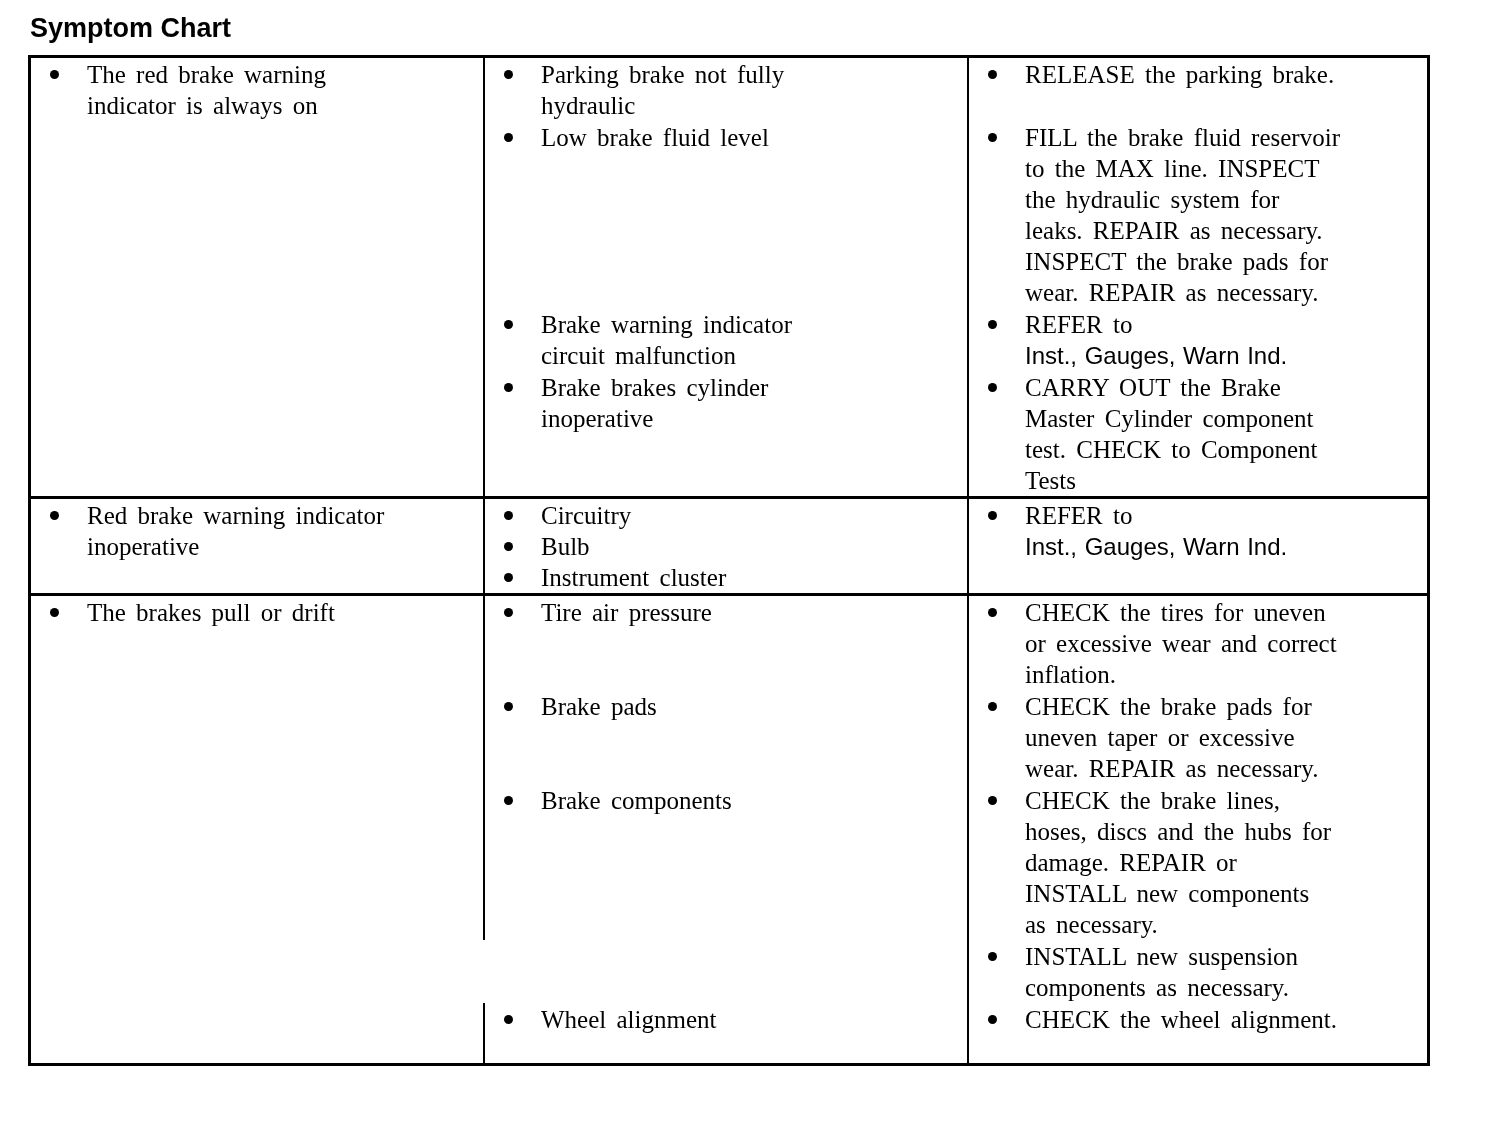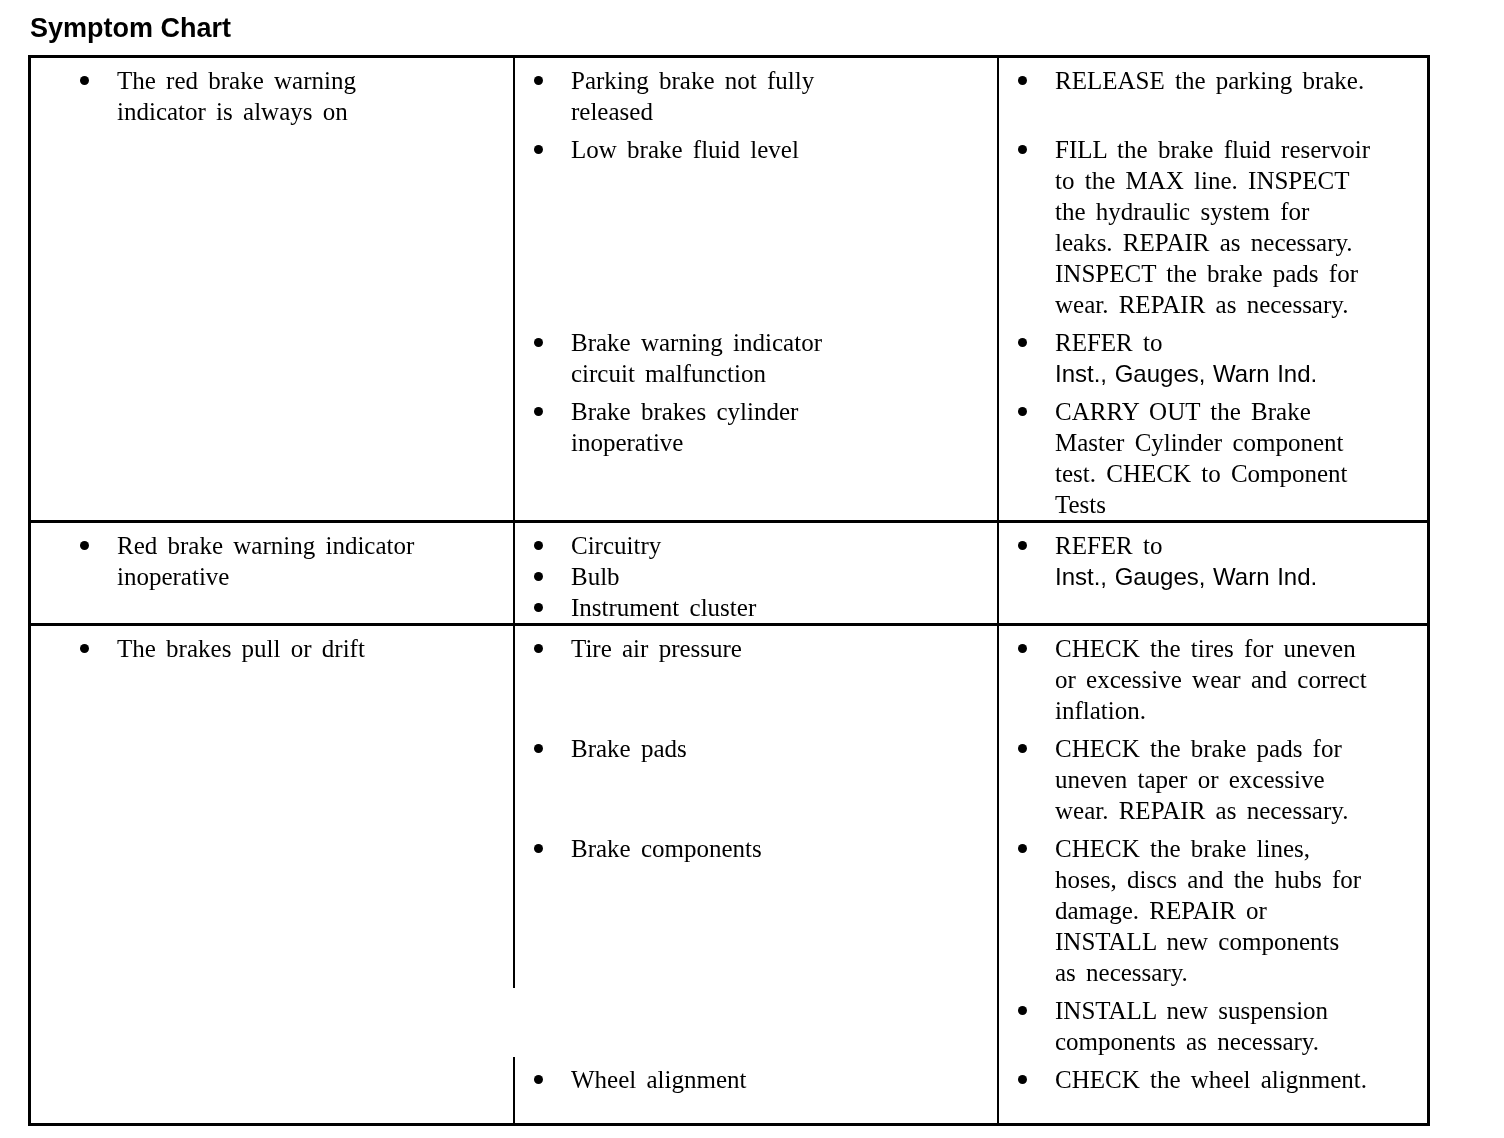--- a/index.html
+++ b/index.html
@@ -38,21 +38,21 @@
     overflow: hidden;
   }
   .th + .th { border-left: 2px solid #000; }
   .trow {
     display: grid;
     grid-template-columns: 452px 484px 460px;
     grid-auto-rows: min-content;
     align-content: start;
   }
   .trow + .trow { border-top: 3px solid #000; }
-  .cell { padding: 7px 6px 0 19px; margin-left: 30px; }
+  .cell { padding: 1px 6px 0 19px; }
   .cond-cell   { grid-column: 1; }
   .source-cell { grid-column: 2; border-left: 2px solid #000; }
   .action-cell { grid-column: 3; border-left: 2px solid #000; }
   
   .trow:nth-child(3) .source-cell:nth-last-child(2),
   .trow:nth-child(3) .action-cell:last-child { padding-bottom: 28px; }
   .item { display: flex; align-items: flex-start; }
   .dot {
     flex: none;
     width: 9px; height: 9px;
@@ -87,21 +87,21 @@
           <div class="item">
             <div class="dot"></div>
             <div class="txt">The red brake warning
 indicator is always on</div>
           </div>
         </div>
         <div class="cell source-cell" style="grid-row: 1;">
           <div class="item">
             <div class="dot"></div>
             <div class="txt">Parking brake not fully
-released</div>
+hydraulic</div>
           </div>
         </div>
         <div class="cell action-cell" style="grid-row: 1;">
           <div class="item">
             <div class="dot"></div>
             <div class="txt-wrap">
               <div class="txt">RELEASE the parking brake.</div>
             </div>
           </div>
         </div>

